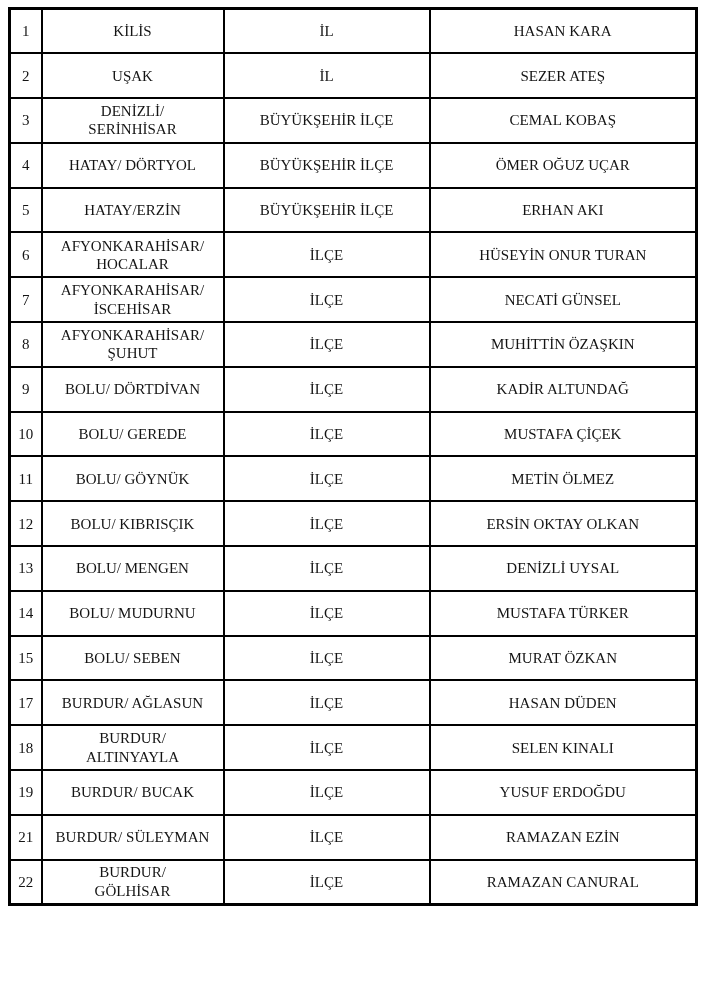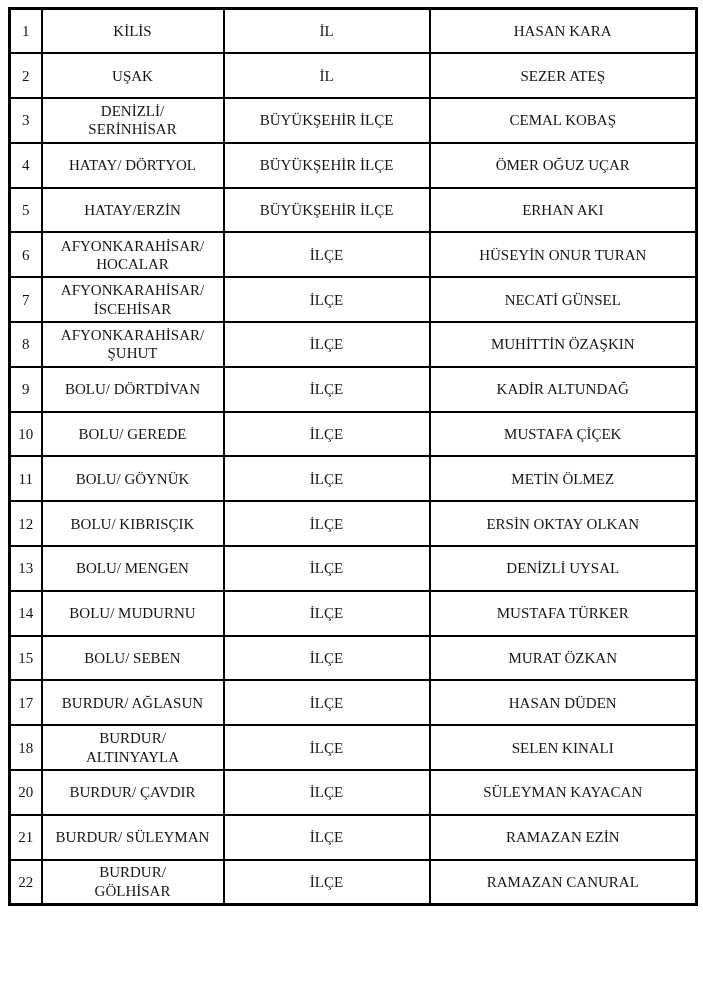--- a/index.html
+++ b/index.html
@@ -157,24 +157,24 @@
           <td class="col-name">HASAN DÜDEN</td>
         </tr>
         <tr>
           <td class="col-no">18</td>
           <td class="col-loc">BURDUR/
 ALTINYAYLA</td>
           <td class="col-type">İLÇE</td>
           <td class="col-name">SELEN KINALI</td>
         </tr>
         <tr>
-          <td class="col-no">20</td>
-          <td class="col-loc">BURDUR/ ÇAVDIR</td>
+          <td class="col-no">19</td>
+          <td class="col-loc">BURDUR/ BUCAK</td>
           <td class="col-type">İLÇE</td>
-          <td class="col-name">SÜLEYMAN KAYACAN</td>
+          <td class="col-name">YUSUF ERDOĞDU</td>
         </tr>
         <tr>
           <td class="col-no">21</td>
           <td class="col-loc">BURDUR/ SÜLEYMAN</td>
           <td class="col-type">İLÇE</td>
           <td class="col-name">RAMAZAN EZİN</td>
         </tr>
         <tr>
           <td class="col-no">22</td>
           <td class="col-loc">BURDUR/

